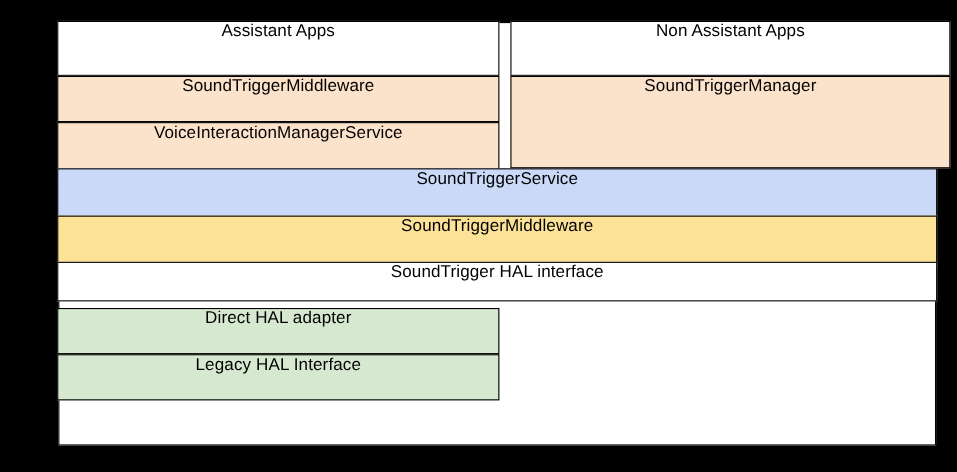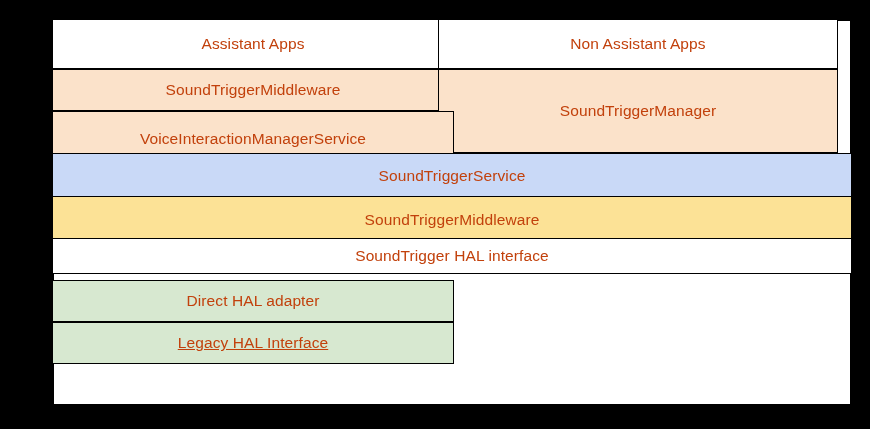--- a/index.html
+++ b/index.html
@@ -27,47 +27,47 @@
     width: 798px;
     height: 385px;
     box-sizing: border-box;
     border: 1.6px solid #000000;
     background: #ffffff;
   }
   .cell {
     position: absolute;
     box-sizing: border-box;
     display: flex;
-    align-items: center;
+    align-items: flex-start;
     justify-content: center;
     text-align: center;
-    color: #c2410c;
+    color: #000000;
     font-size: 15.5px;
     line-height: 1.15;
     letter-spacing: 0.1px;
     border: 1.6px solid #000000;
     background: #ffffff;
     -webkit-font-smoothing: antialiased;
   }
   .cell span { display: block; padding: 0 6px; }
 
   
   .col-left  { left: -1.6px; width: 401.2px; }
-  .col-right { left: 384px; width: 400px; }
+  .col-right { left: 410px; width: 400px; }
   .col-full  { left: -1.6px; width: 799.2px; }
 
   
   .r1 { top: -1.6px;  height: 49.6px; }
   .r2 { top: 48px;    height: 42px; }
   .r3 { top: 90px;    height: 55px; }
   .r4 { top: 132px;   height: 46px; }
   .r5 { top: 175px;   height: 48px; }
   .r6 { top: 217px;   height: 36px; }
   .r7 { top: 259px;   height: 42px; }
-  .r8 { top: 301px;   height: 42px; text-decoration: underline; }
+  .r8 { top: 301px;   height: 42px; }
   .r9 { top: 343px;   height: 43.6px; }
 
   
   .rspan-23 { top: 48px;  height: 84px; }
   .rspan-789 { top: 259px; height: 127.6px; }
 
   .bg-white  { background: #ffffff; }
   .bg-peach  { background: #fbe2ca; }
   .bg-blue   { background: #c9d9f7; }
   .bg-yellow { background: #fce296; }

